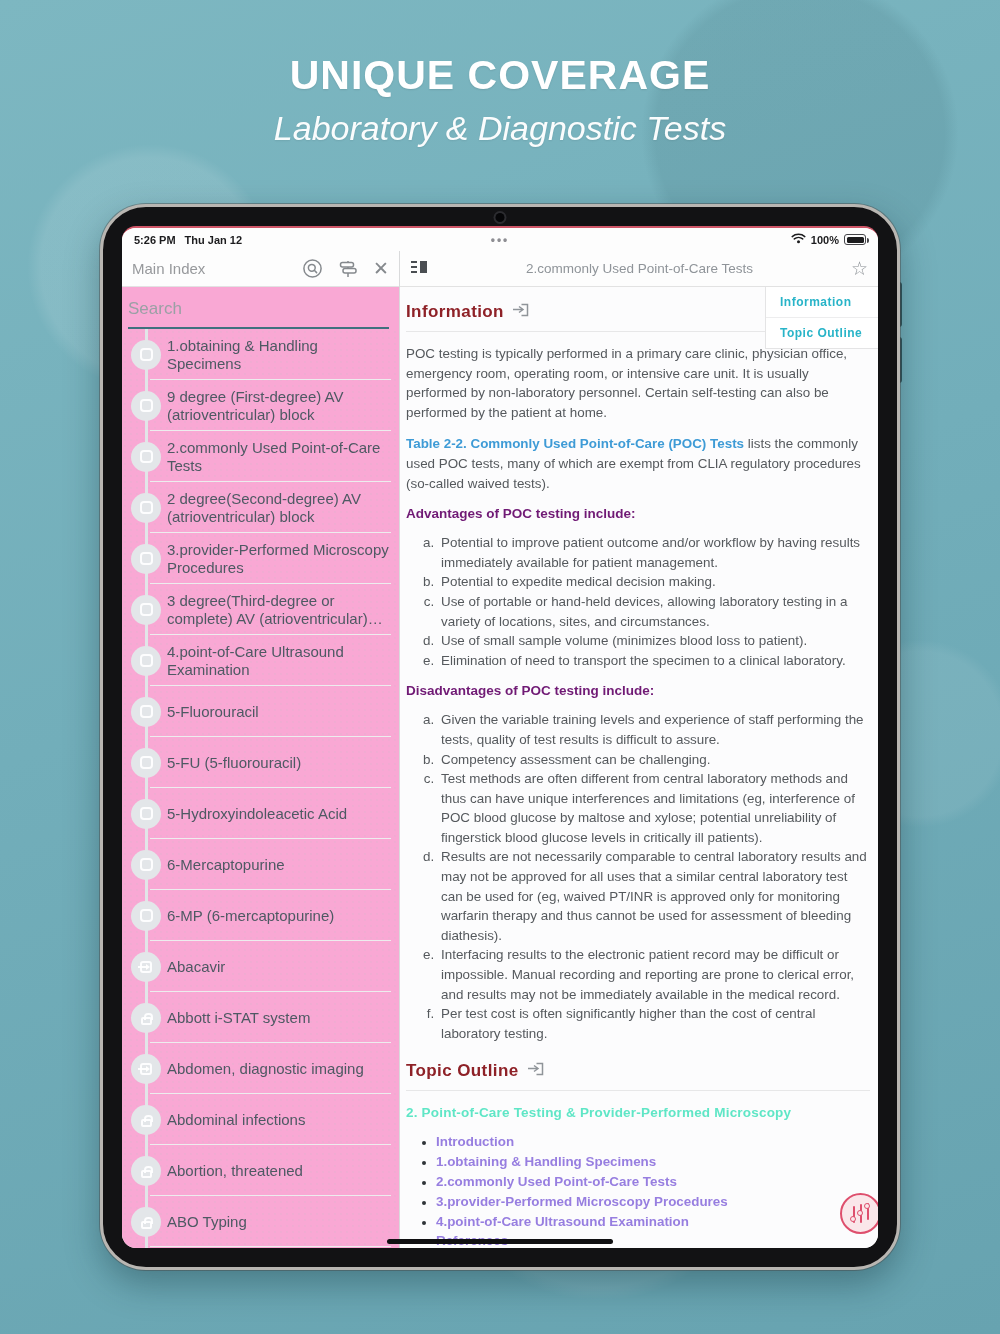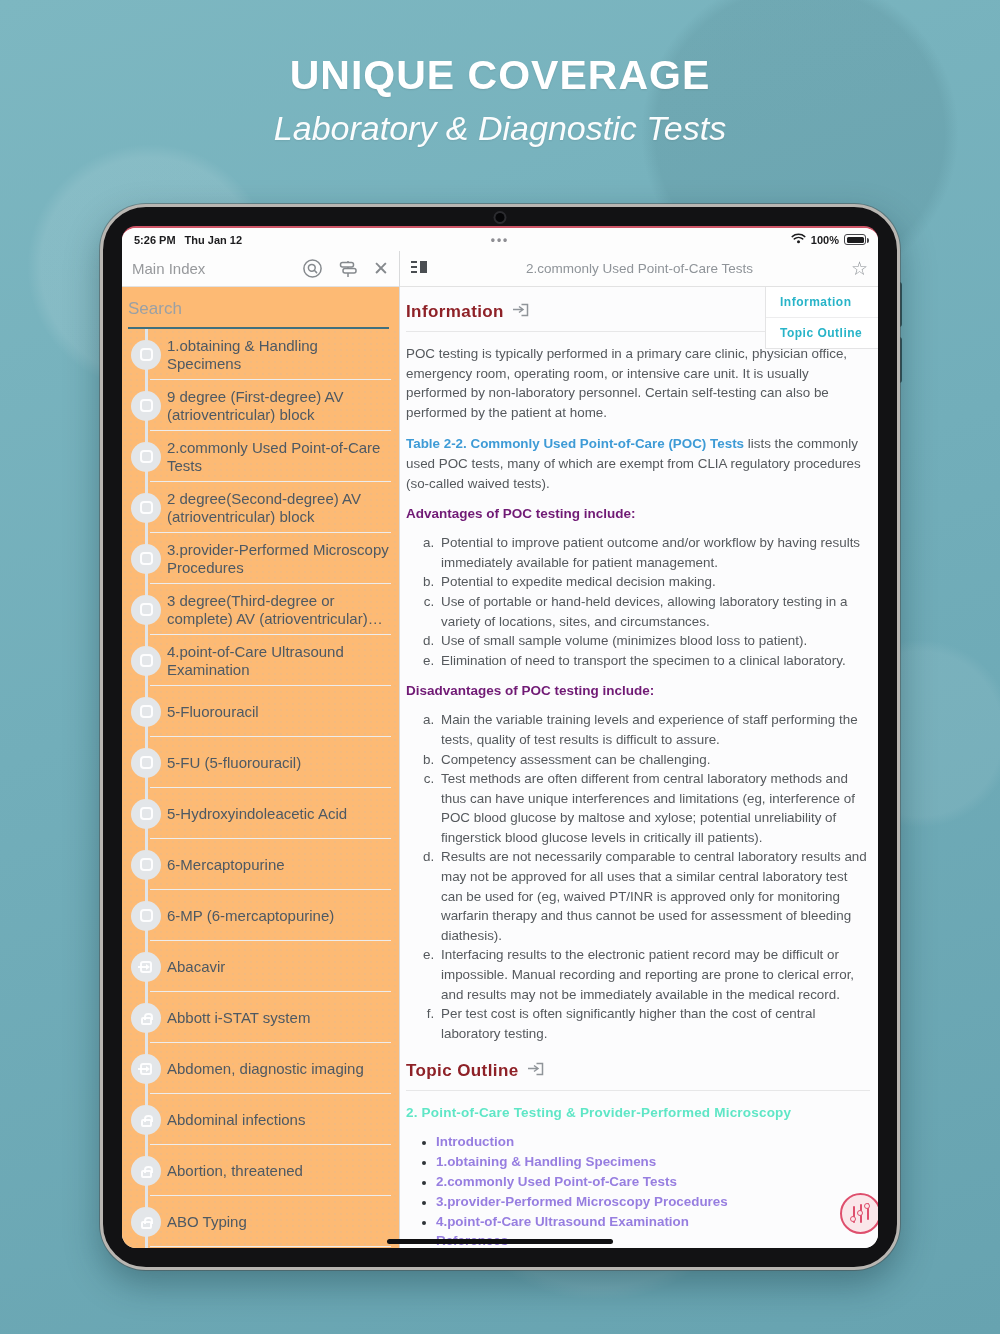--- a/index.html
+++ b/index.html
@@ -49,21 +49,21 @@
     font-size:11px; font-weight:700; color:#1c1c1e; padding:0 12px; flex:none; }
   .sb-left { width:200px; display:flex; gap:9px;align-items:center; }
   .sb-center { flex:1; text-align:center; color:#8e8e93; font-size:12px; letter-spacing:2px; }
   .sb-right { width:200px; display:flex; justify-content:flex-end; align-items:center; gap:5px;text-align:right; }
   .battery { width:22px; height:11px; border:1.5px solid #454549; border-radius:3px; position:relative; }
   .battery .fill { position:absolute; inset:1.5px; background:#1c1c1e; border-radius:1.5px; }
   .battery::after { content:''; position:absolute; right:-4px; top:3px; width:2.5px; height:5px; background:#454549; border-radius:0 2px 2px 0; }
 
   
   .split { flex:1; display:flex; min-height:0; position:relative; }
-  .pane-left { width:278px; flex:none; background:#fdba74; border-right:1px solid #d9dadb; display:flex; flex-direction:column; min-height:0; }
+  .pane-left { width:278px; flex:none; background:#f9a8d4; border-right:1px solid #d9dadb; display:flex; flex-direction:column; min-height:0; }
   .pane-right { flex:1; background:#fcfcfd; display:flex; flex-direction:column; min-height:0; position:relative; }
 
   .pane-header { height:36px; flex:none; background:#fdfdfd; border-bottom:1px solid #e2e2e2;
     display:flex; align-items:center; padding:0 10px; }
   .ph-title { color:#97999c; font-size:15px; }
   .hdr-icons { margin-left:auto; display:flex; align-items:center; gap:14px; }
   .hdr-icons svg { display:block; }
   .xicon { font-size:19px; color:#85898d; line-height:1; }
 
   .pane-header-right { justify-content:space-between; }
@@ -375,21 +375,21 @@
           <li>Potential to improve patient outcome and/or workflow by having results immediately available for patient management.</li>
               <li>Potential to expedite medical decision making.</li>
               <li>Use of portable or hand-held devices, allowing laboratory testing in a variety of locations, sites, and circumstances.</li>
               <li>Use of small sample volume (minimizes blood loss to patient).</li>
               <li>Elimination of need to transport the specimen to a clinical laboratory.</li>
             </ol>
 
           <div class="list-head">Disadvantages of POC testing include:</div>
           <ol class="alpha">
 
-          <li>Main the variable training levels and experience of staff performing the tests, quality of test results is difficult to assure.</li>
+          <li>Given the variable training levels and experience of staff performing the tests, quality of test results is difficult to assure.</li>
               <li>Competency assessment can be challenging.</li>
               <li>Test methods are often different from central laboratory methods and thus can have unique interferences and limitations (eg, interference of POC blood glucose by maltose and xylose; potential unreliability of fingerstick blood glucose levels in critically ill patients).</li>
               <li>Results are not necessarily comparable to central laboratory results and may not be approved for all uses that a similar central laboratory test can be used for (eg, waived PT/INR is approved only for monitoring warfarin therapy and thus cannot be used for assessment of bleeding diathesis).</li>
               <li>Interfacing results to the electronic patient record may be difficult or impossible. Manual recording and reporting are prone to clerical error, and results may not be immediately available in the medical record.</li>
               <li>Per test cost is often significantly higher than the cost of central laboratory testing.</li>
             </ol>
 
           <div class="outline-sec">
             <div class="sec-head">
               <span class="sec-title">Topic Outline</span>

